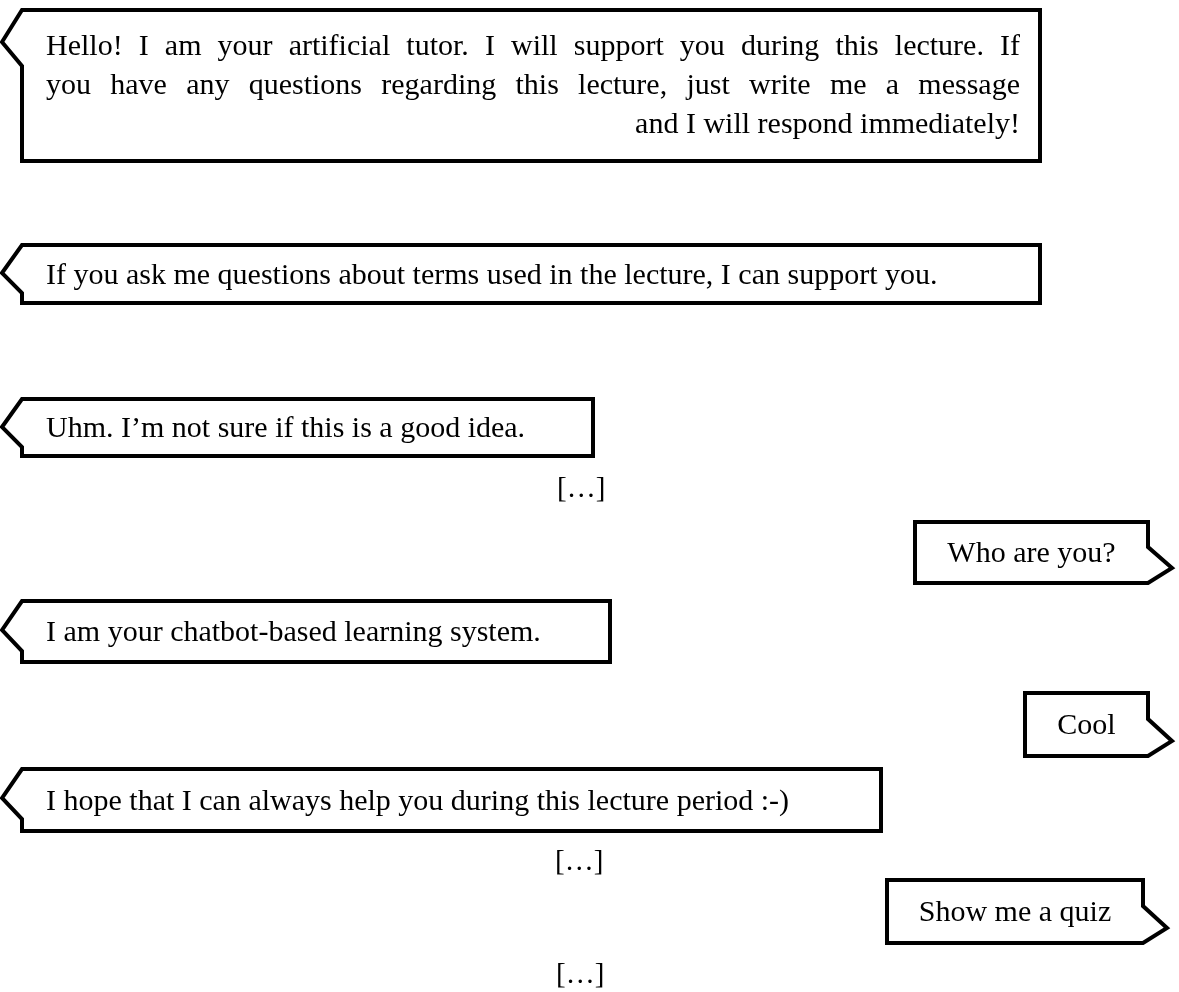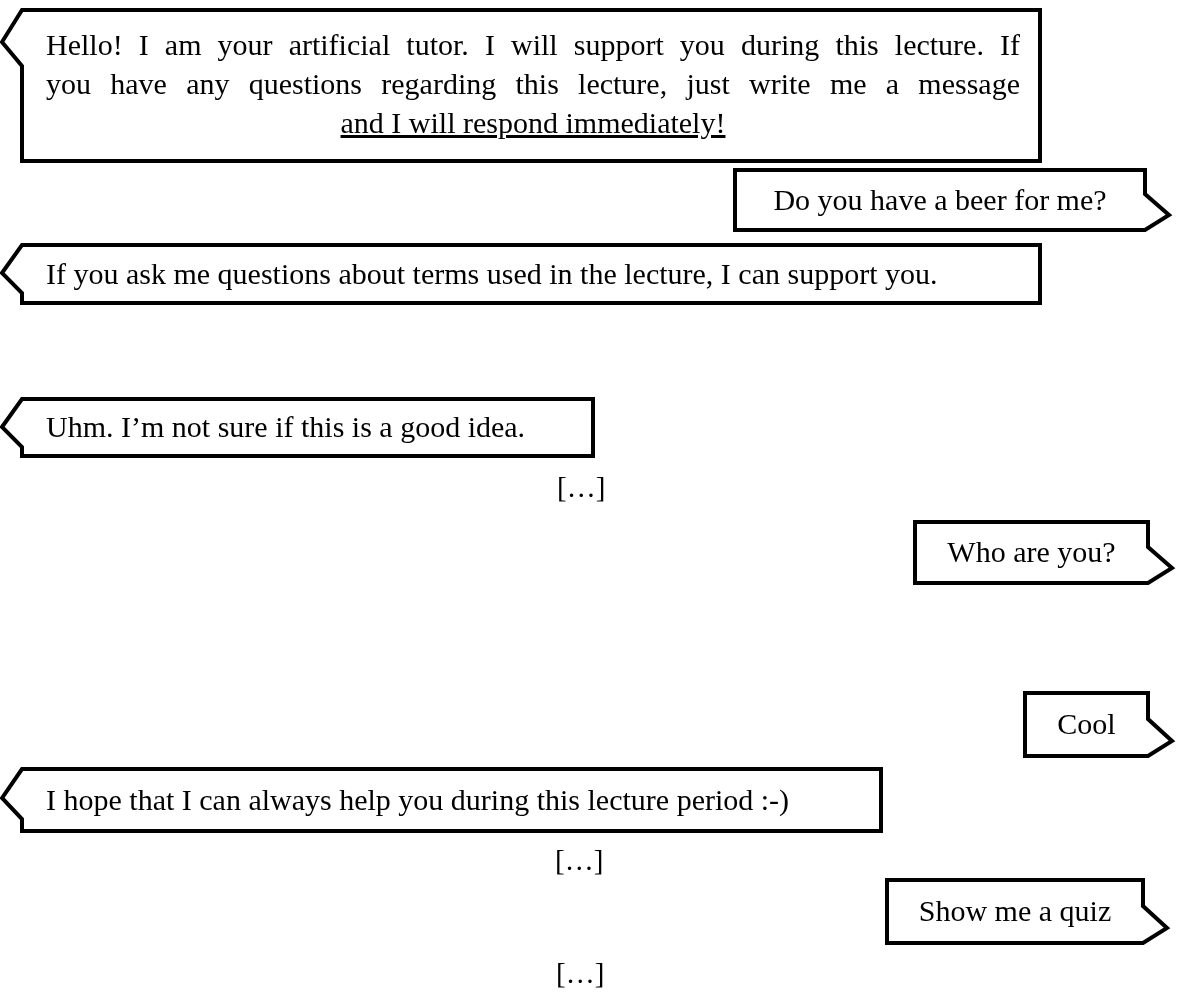--- a/index.html
+++ b/index.html
@@ -14,45 +14,39 @@
   .bubble .txt{
     position:relative;height:100%;display:flex;align-items:center;
     font-size:30px;line-height:1.15;white-space:nowrap;
   }
   .bot .txt{padding-left:26px;padding-right:18px;}
   .user .txt{justify-content:center;padding:0 8px;}
   .bubble.multiline .txt{
     display:block;white-space:normal;padding-top:17px;line-height:39px;padding-right:22px;
   }
   .jline{text-align:justify;text-align-last:justify;}
-  .lline{text-align:center;text-decoration:underline;}
+  .lline{text-align:right;}
   .ellipsis{position:absolute;font-size:29px;line-height:34px;color:#000;}
 </style>
 </head>
 <body>
 
 <div id="stage">
 
   <div class="bubble bot multiline" style="left:20px;top:8px;width:1022px;height:155px">
     <svg width="1044" height="155" viewBox="0 0 1044 155">
       <path d="M24 2 L1042 2 L1042 153 L24 153 L24 58 L4 34 Z" fill="#ffffff" stroke="#000000" stroke-width="4" stroke-linejoin="miter" stroke-miterlimit="12"></path>
     </svg>
     <div class="txt">
       <div class="jline">Hello! I am your artificial tutor. I will support you during this lecture. If</div>
       <div class="jline">you have any questions regarding this lecture, just write me a message</div>
       <div class="lline">and I will respond immediately!</div>
     </div>
   </div>
 
-  <div class="bubble user" style="left:733px;top:168px;width:414px;height:64px">
-    <svg width="440" height="64" viewBox="0 0 440 64">
-      <path d="M2 2 L412 2 L412 26 L436 47 L412 62 L2 62 Z" fill="#ffffff" stroke="#000000" stroke-width="4" stroke-linejoin="miter" stroke-miterlimit="12"></path>
-    </svg>
-    <div class="txt">Do you have a beer for me?</div>
-  </div>
 
   <div class="bubble bot" style="left:20px;top:243px;width:1022px;height:62px">
     <svg width="1044" height="62" viewBox="0 0 1044 62">
       <path d="M24 2 L1042 2 L1042 60 L24 60 L24 50 L4 30 Z" fill="#ffffff" stroke="#000000" stroke-width="4" stroke-linejoin="miter" stroke-miterlimit="12"></path>
     </svg>
     <div class="txt">If you ask me questions about terms used in the lecture, I can support you.</div>
   </div>
 
 
   <div class="bubble bot" style="left:20px;top:397px;width:575px;height:61px">
@@ -64,20 +58,26 @@
 
   <div class="ellipsis" style="left:557px;top:470px">[…]</div>
 
   <div class="bubble user" style="left:913px;top:520px;width:237px;height:65px">
     <svg width="263" height="65" viewBox="0 0 263 65">
       <path d="M2 2 L235 2 L235 27 L259 48 L235 63 L2 63 Z" fill="#ffffff" stroke="#000000" stroke-width="4" stroke-linejoin="miter" stroke-miterlimit="12"></path>
     </svg>
     <div class="txt">Who are you?</div>
   </div>
 
+  <div class="bubble bot" style="left:20px;top:599px;width:592px;height:65px">
+    <svg width="614" height="65" viewBox="0 0 614 65">
+      <path d="M24 2 L612 2 L612 63 L24 63 L24 52 L4 31 Z" fill="#ffffff" stroke="#000000" stroke-width="4" stroke-linejoin="miter" stroke-miterlimit="12"></path>
+    </svg>
+    <div class="txt">I am your chatbot-based learning system.</div>
+  </div>
 
   <div class="bubble user" style="left:1023px;top:691px;width:127px;height:67px">
     <svg width="153" height="67" viewBox="0 0 153 67">
       <path d="M2 2 L125 2 L125 28 L149 50 L125 65 L2 65 Z" fill="#ffffff" stroke="#000000" stroke-width="4" stroke-linejoin="miter" stroke-miterlimit="12"></path>
     </svg>
     <div class="txt">Cool</div>
   </div>
 
   <div class="bubble bot" style="left:20px;top:767px;width:863px;height:66px">
     <svg width="885" height="66" viewBox="0 0 885 66">

